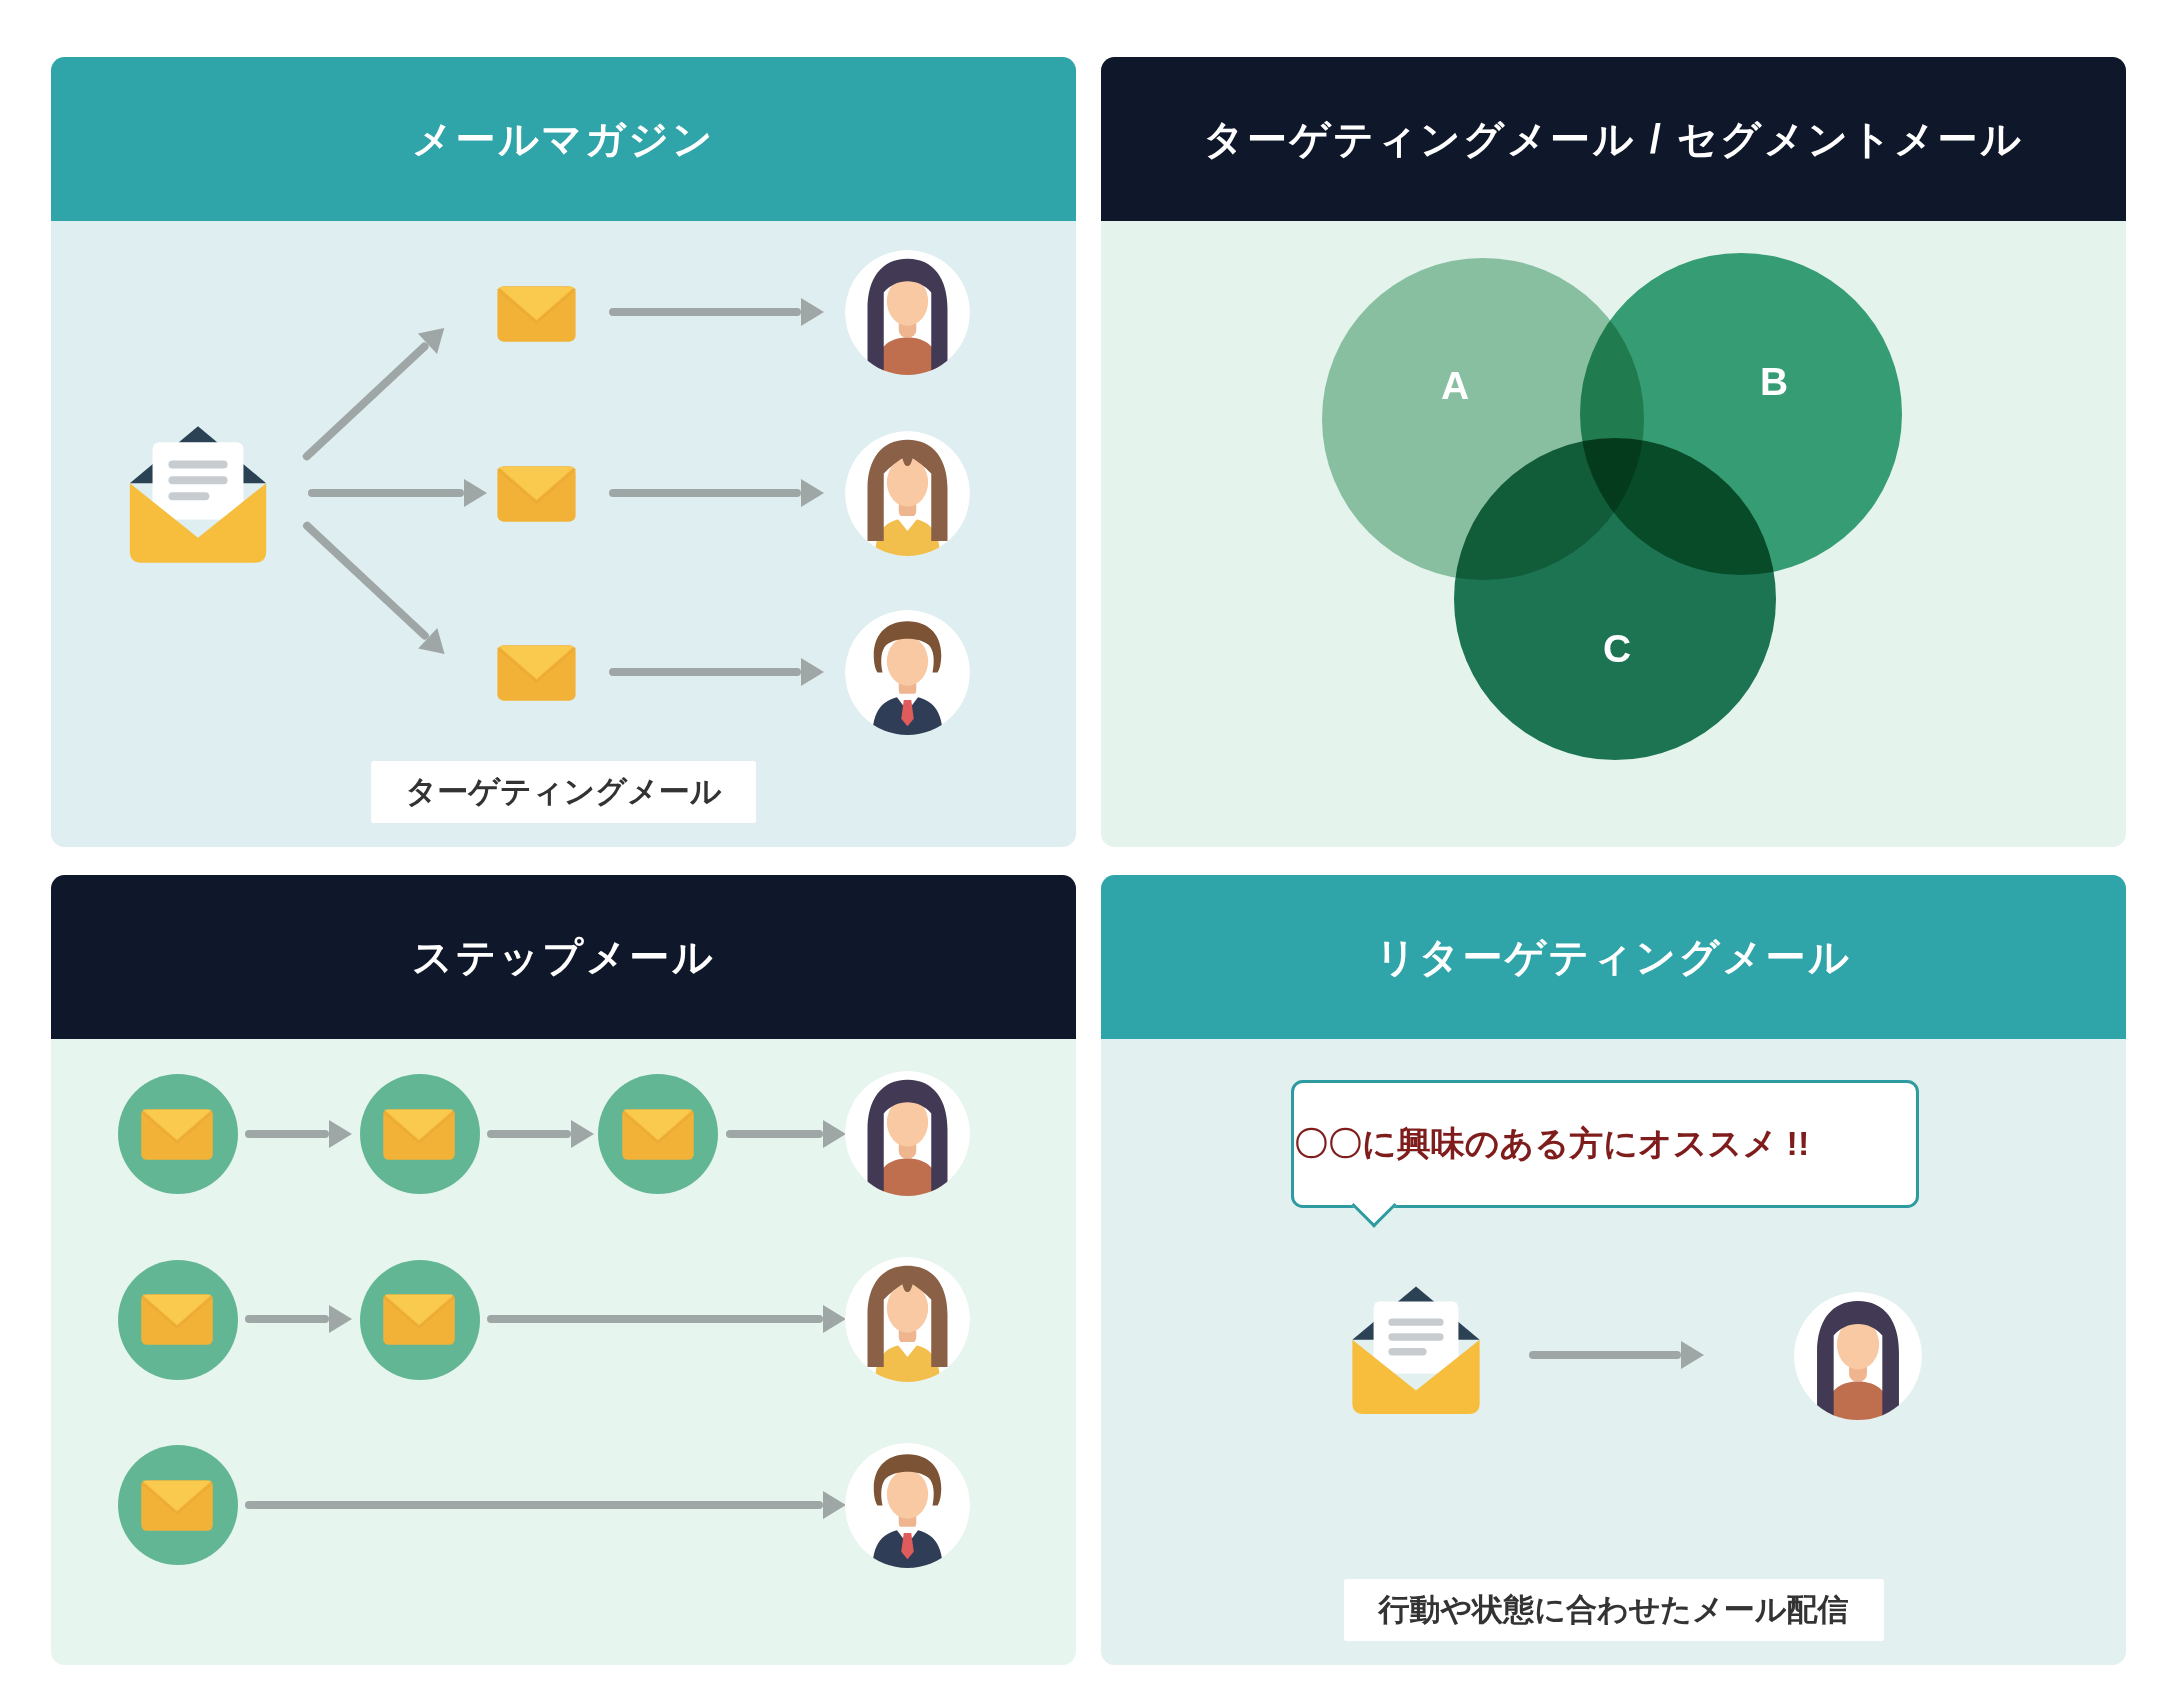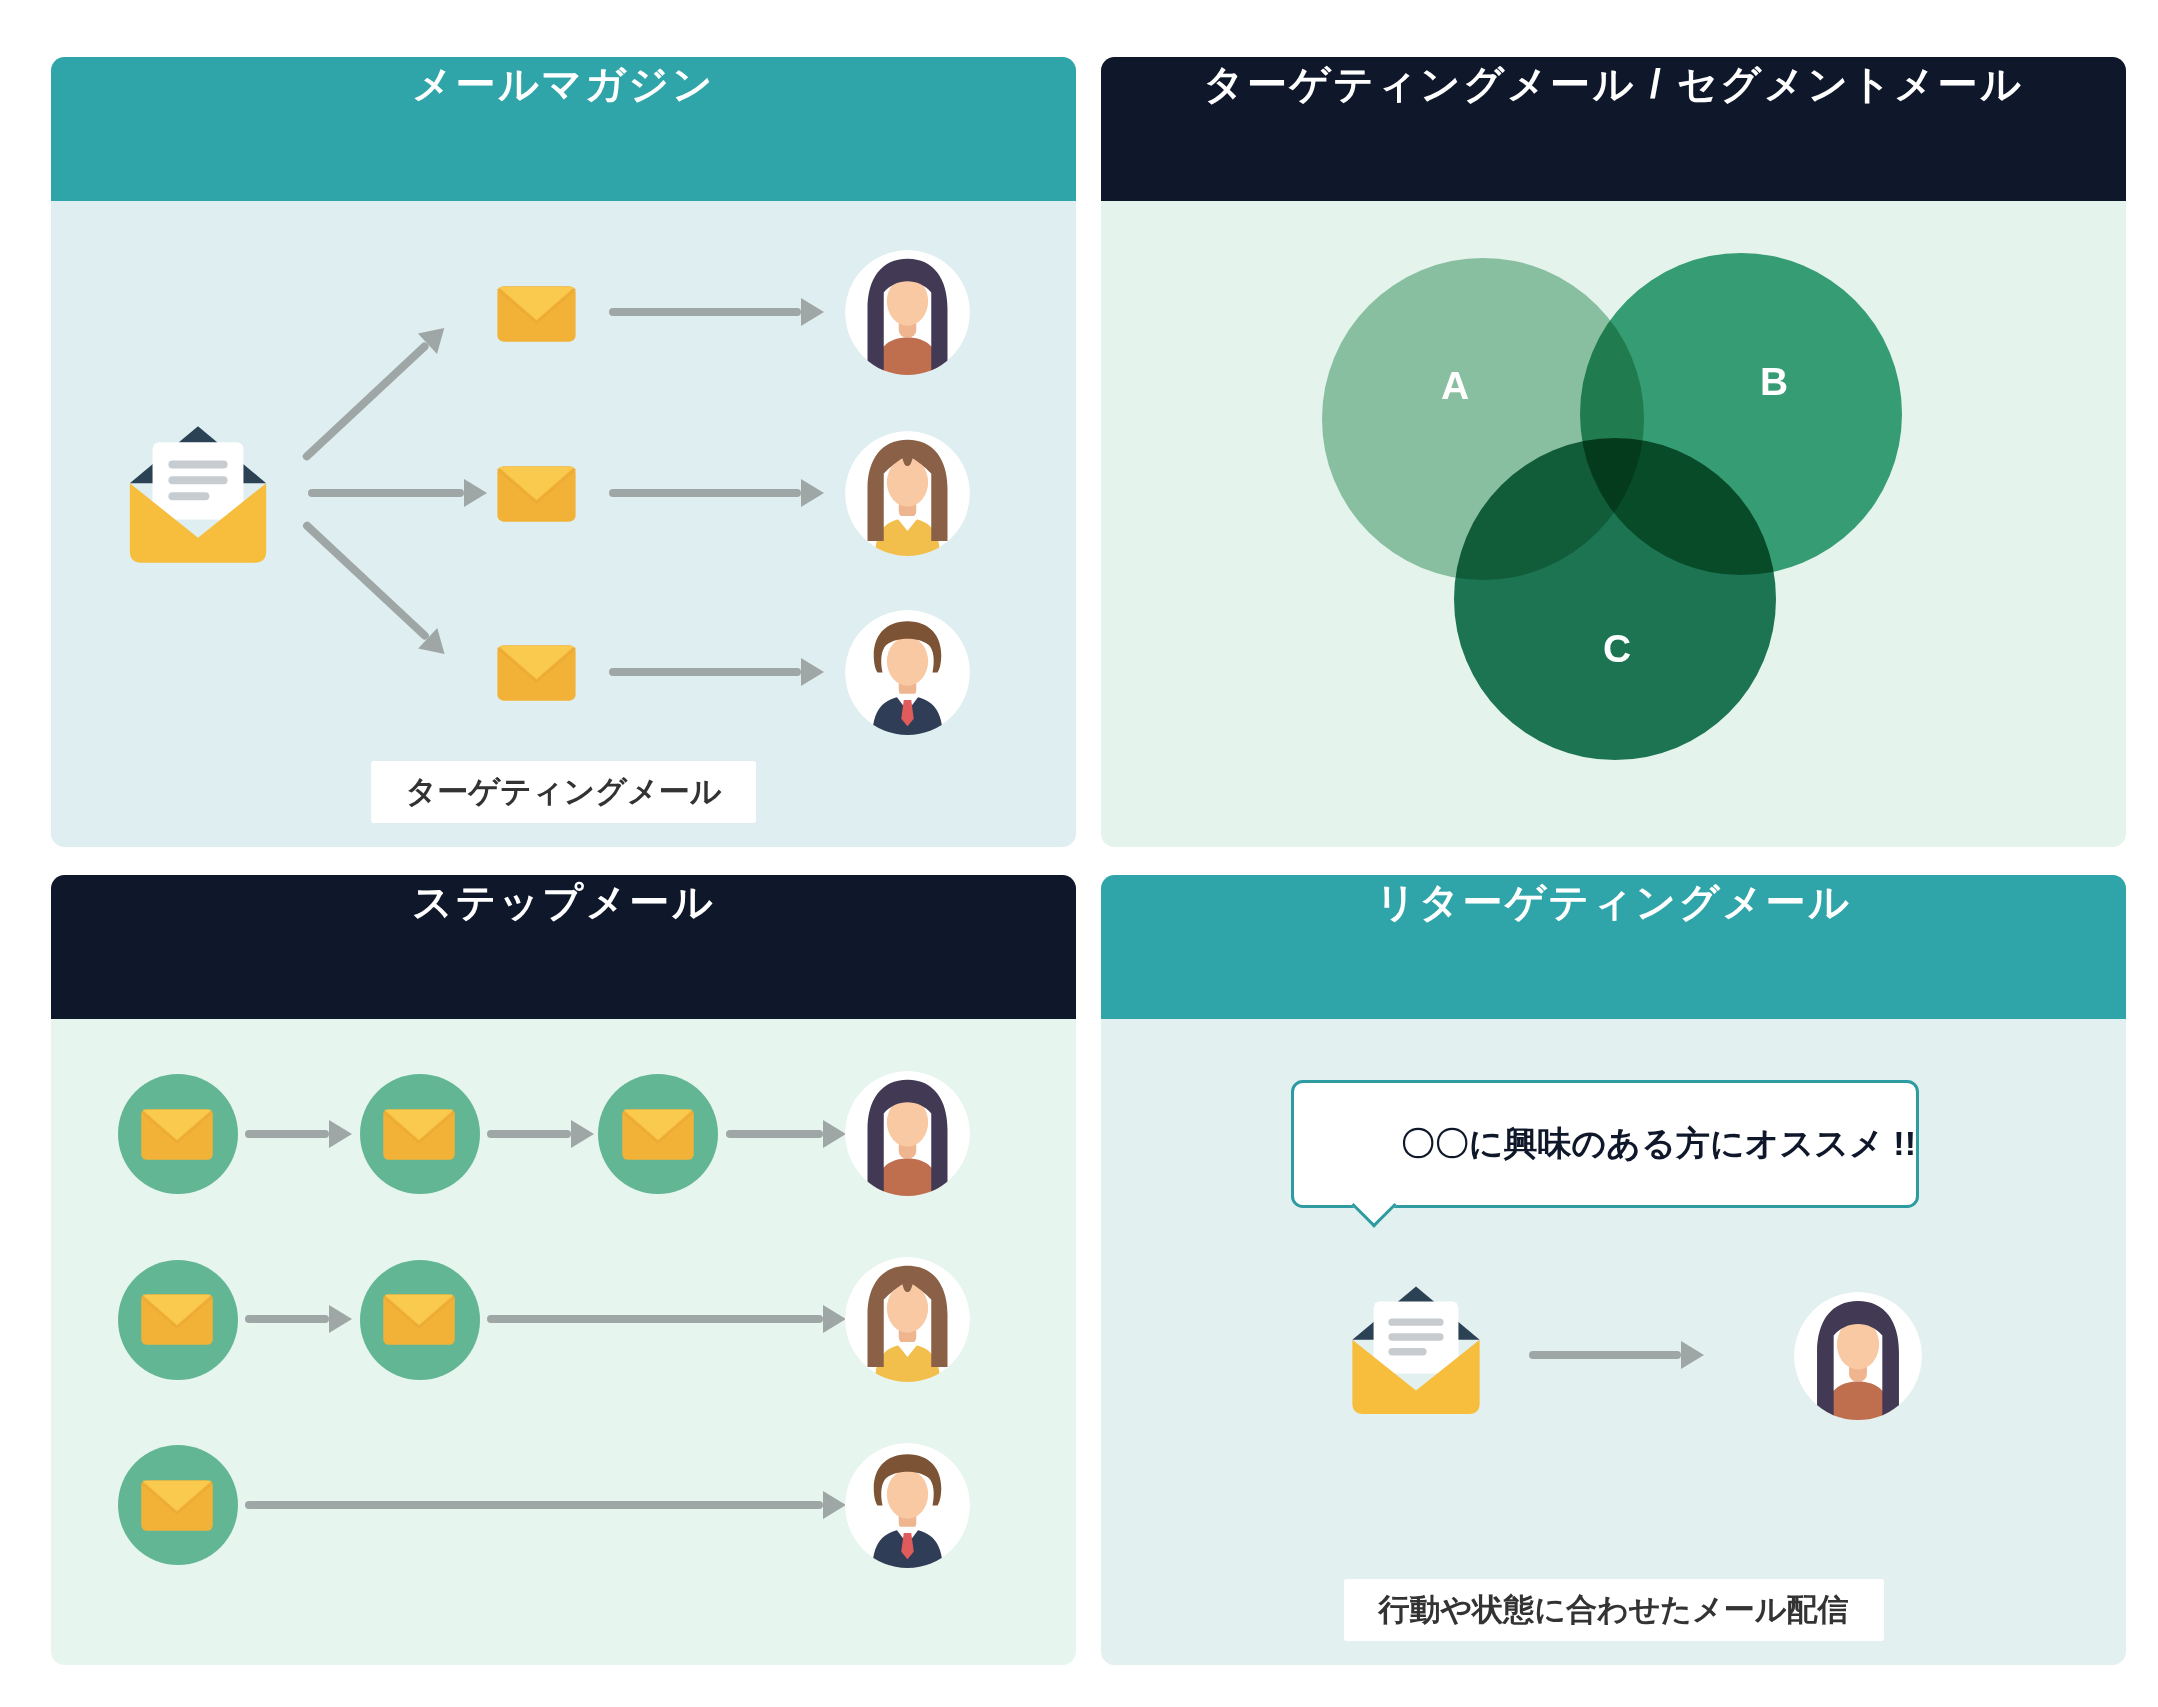--- a/index.html
+++ b/index.html
@@ -7,22 +7,22 @@
   body{
     width:2159px;height:1708px;position:relative;
     font-family:"Liberation Sans","DejaVu Sans",sans-serif;
   }
   .panel{position:absolute;border-radius:13.5px;overflow:hidden}
   #panel1{left:51px;top:57px;width:1025px;height:790px;background:#dfeef0}
   #panel2{left:1101px;top:57px;width:1025px;height:790px;background:#e4f3ec}
   #panel3{left:51px;top:875px;width:1025px;height:790px;background:#e7f5ef}
   #panel4{left:1101px;top:875px;width:1025px;height:790px;background:#e2f0ef}
 
-  .hdr{position:absolute;top:0;left:0;right:0;height:144px;
-       display:flex;justify-content:center}
+  .hdr{position:absolute;top:0;left:0;right:0;height:164px;
+       display:flex;align-items:center;justify-content:center}
   .hdr.teal{background:#2fa5a9}
   .hdr.green{background:#0f172a}
   .hdr h2{color:#fff;font-size:40px;font-weight:700;letter-spacing:2.5px;white-space:nowrap}
 
   .arrow{position:absolute;height:8.4px;background:#9fa6a6;border-radius:4.2px;transform-origin:0 50%}
   .arrow::after{content:"";position:absolute;left:100%;top:50%;transform:translateY(-50%);
     border-left:23.6px solid #9fa6a6;border-top:14.3px solid transparent;border-bottom:14.3px solid transparent}
 
   svg.icon{position:absolute;display:block}
 
@@ -32,22 +32,22 @@
   .venn.a{background:#98c9ad}
   .venn.b{background:#3ba47c}
   .venn.c{background:#1f7a5a}
   .vlabel{position:absolute;color:#fff;font-size:39px;font-weight:700;transform:translate(-50%,-50%)}
 
   .caption{position:absolute;left:50%;bottom:23.6px;transform:translateX(-50%);
     background:#fff;color:#333;font-size:31px;font-weight:700;
     padding:10px 35px;white-space:nowrap;border-radius:2.5px}
 
   .bubble{position:absolute;background:#fff;border:3.4px solid #2d9ba0;border-radius:11.8px;
-    display:flex;align-items:center;justify-content:flex-end;
-    color:#0f172a;font-size:34px;font-weight:700;white-space:nowrap}
+    display:flex;align-items:center;justify-content:flex-start;
+    color:#7f1d1d;font-size:34px;font-weight:700;white-space:nowrap}
   .tail{position:absolute;width:32px;height:32px;background:#fff;
     border-right:3.4px solid #2d9ba0;border-bottom:3.4px solid #2d9ba0;transform:rotate(45deg)}
 </style>
 </head>
 <body>
 
 <svg width="0" height="0" style="position:absolute" aria-hidden="true">
   <defs>
     <clipPath id="avclip">
         <circle cx="50" cy="50" r="50"></circle>

